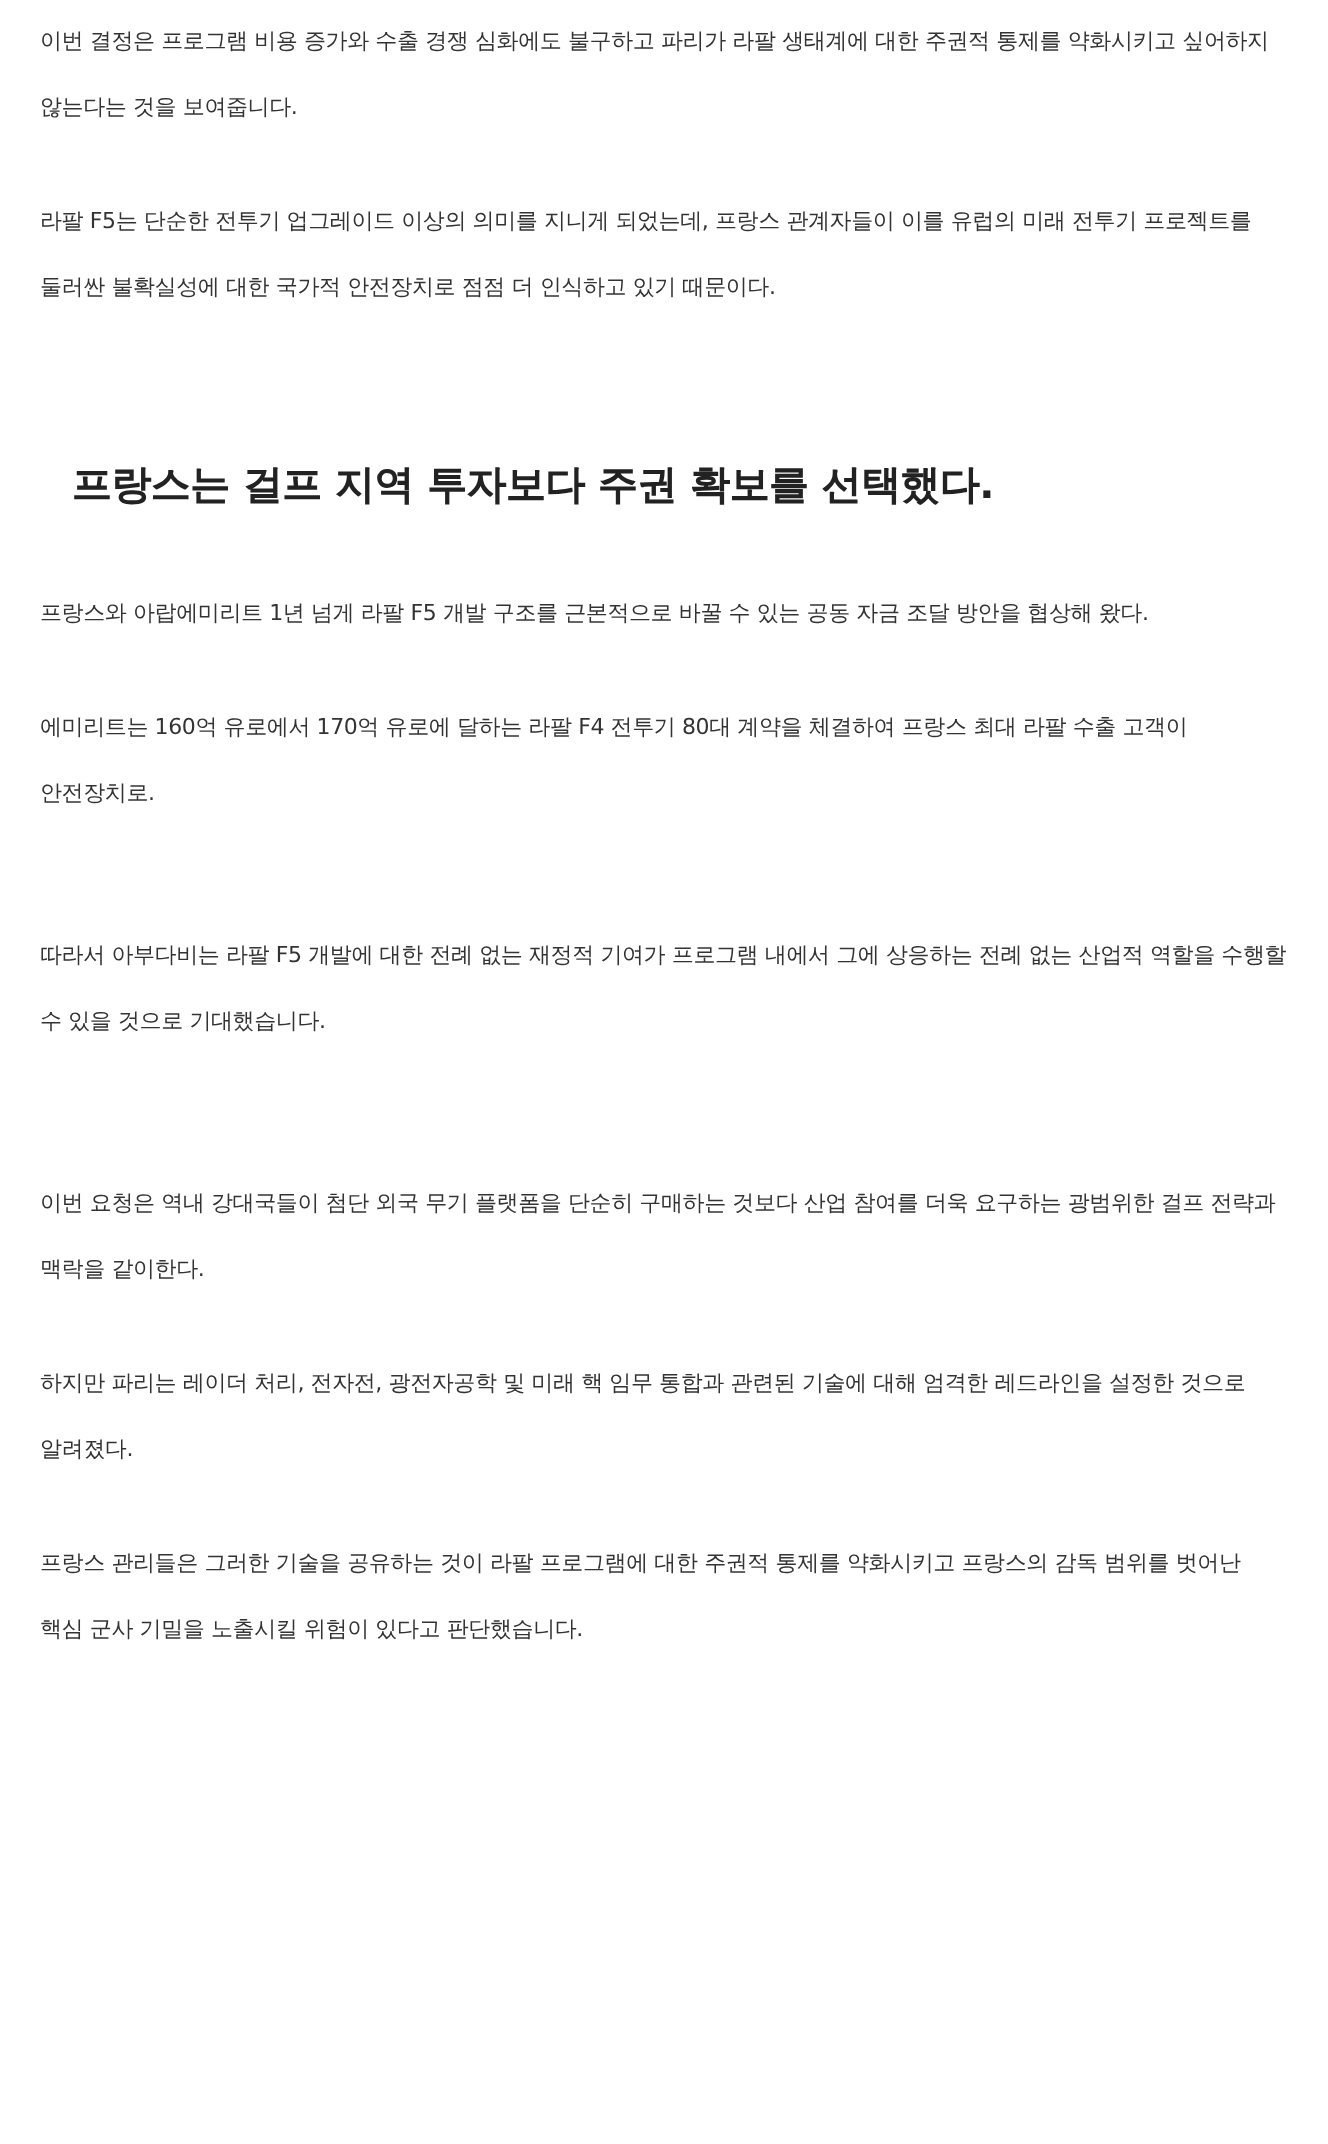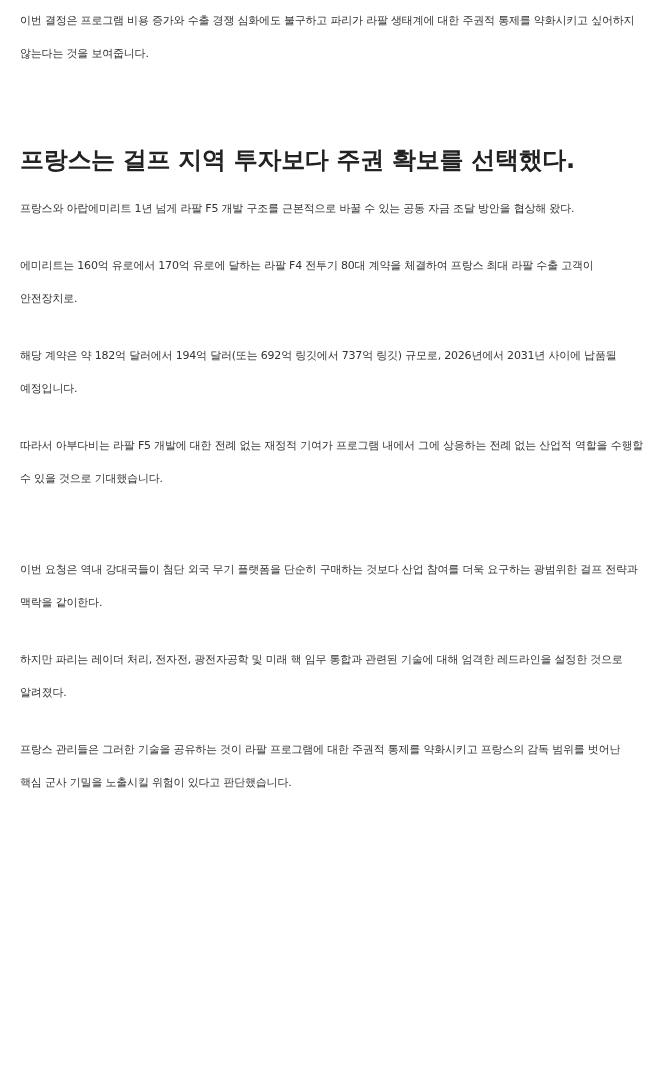--- a/index.html
+++ b/index.html
@@ -18,43 +18,43 @@
     .para {
       font-size: 11px;
       line-height: 33px;
       margin: 0;
       letter-spacing: -0.2px;
       word-break: keep-all;
     }
     .gap-s { height: 24px; }
     .gap-l { height: 34px; }
     .heading {
-      font-size: 24px;
+      font-size: 20px;
       font-weight: bold;
       color: #222222;
       line-height: 36px;
-      margin: 0;
+      margin: 16px;
       letter-spacing: -0.3px;
     }
   </style>
 </head>
 <body>
 
 <div class="article">
   <p class="para">이번 결정은 프로그램 비용 증가와 수출 경쟁 심화에도 불구하고 파리가 라팔 생태계에 대한 주권적 통제를 약화시키고 싶어하지 않는다는 것을 보여줍니다.</p>
   <div class="gap-s"></div>
+  <p class="para">라팔 F5는 단순한 전투기 업그레이드 이상의 의미를 지니게 되었는데, 프랑스 관계자들이 이를 유럽의 미래 전투기 프로젝트를 둘러싼 불확실성에 대한 국가적 안전장치로 점점 더 인식하고 있기 때문이다.</p>
   <div class="gap-l"></div>
   <div style="height:14px"></div>
   <h2 class="heading">프랑스는 걸프 지역 투자보다 주권 확보를 선택했다.</h2>
   <div style="height:14px"></div>
   <p class="para">프랑스와 아랍에미리트 1년 넘게 라팔 F5 개발 구조를 근본적으로 바꿀 수 있는 공동 자금 조달 방안을 협상해 왔다.</p>
   <div class="gap-s"></div>
   <p class="para">에미리트는 160억 유로에서 170억 유로에 달하는 라팔 F4 전투기 80대 계약을 체결하여 프랑스 최대 라팔 수출 고객이 안전장치로.</p>
   <div class="gap-s"></div>
-  <p class="para">해당 계약은 약 182억 달러에서 194억 달러(또는 692억 링깃에서 737억 링깃) 규모로, 2026년에서 2031년 사이에 납품될 예정입니다.</p>
   <div class="gap-s"></div>
   <p class="para">따라서 아부다비는 라팔 F5 개발에 대한 전례 없는 재정적 기여가 프로그램 내에서 그에 상응하는 전례 없는 산업적 역할을 수행할 수 있을 것으로 기대했습니다.</p>
   <div class="gap-s"></div>
   <div class="gap-l"></div>
   <p class="para">이번 요청은 역내 강대국들이 첨단 외국 무기 플랫폼을 단순히 구매하는 것보다 산업 참여를 더욱 요구하는 광범위한 걸프 전략과 맥락을 같이한다.</p>
   <div class="gap-s"></div>
   <p class="para">하지만 파리는 레이더 처리, 전자전, 광전자공학 및 미래 핵 임무 통합과 관련된 기술에 대해 엄격한 레드라인을 설정한 것으로 알려졌다.</p>
   <div class="gap-s"></div>
   <p class="para">프랑스 관리들은 그러한 기술을 공유하는 것이 라팔 프로그램에 대한 주권적 통제를 약화시키고 프랑스의 감독 범위를 벗어난 핵심 군사 기밀을 노출시킬 위험이 있다고 판단했습니다.</p>
 </div>

